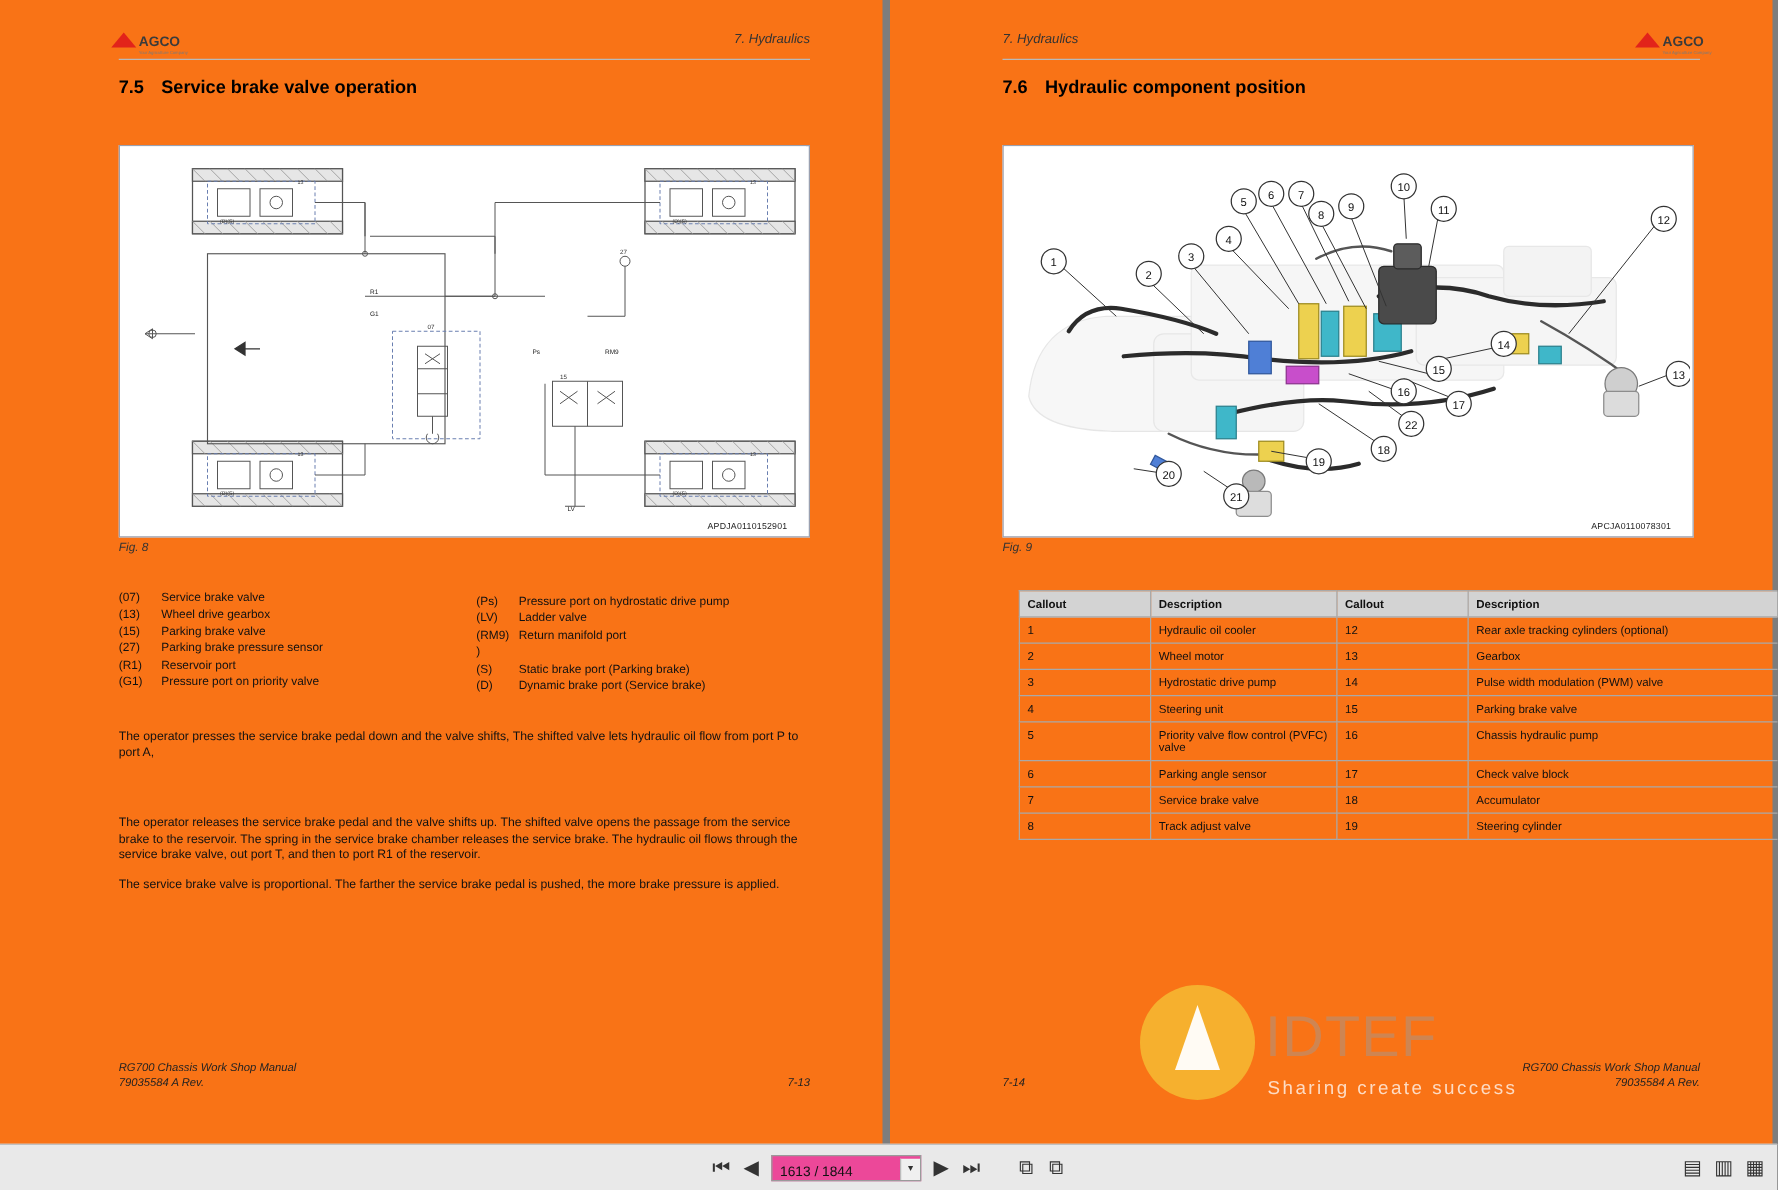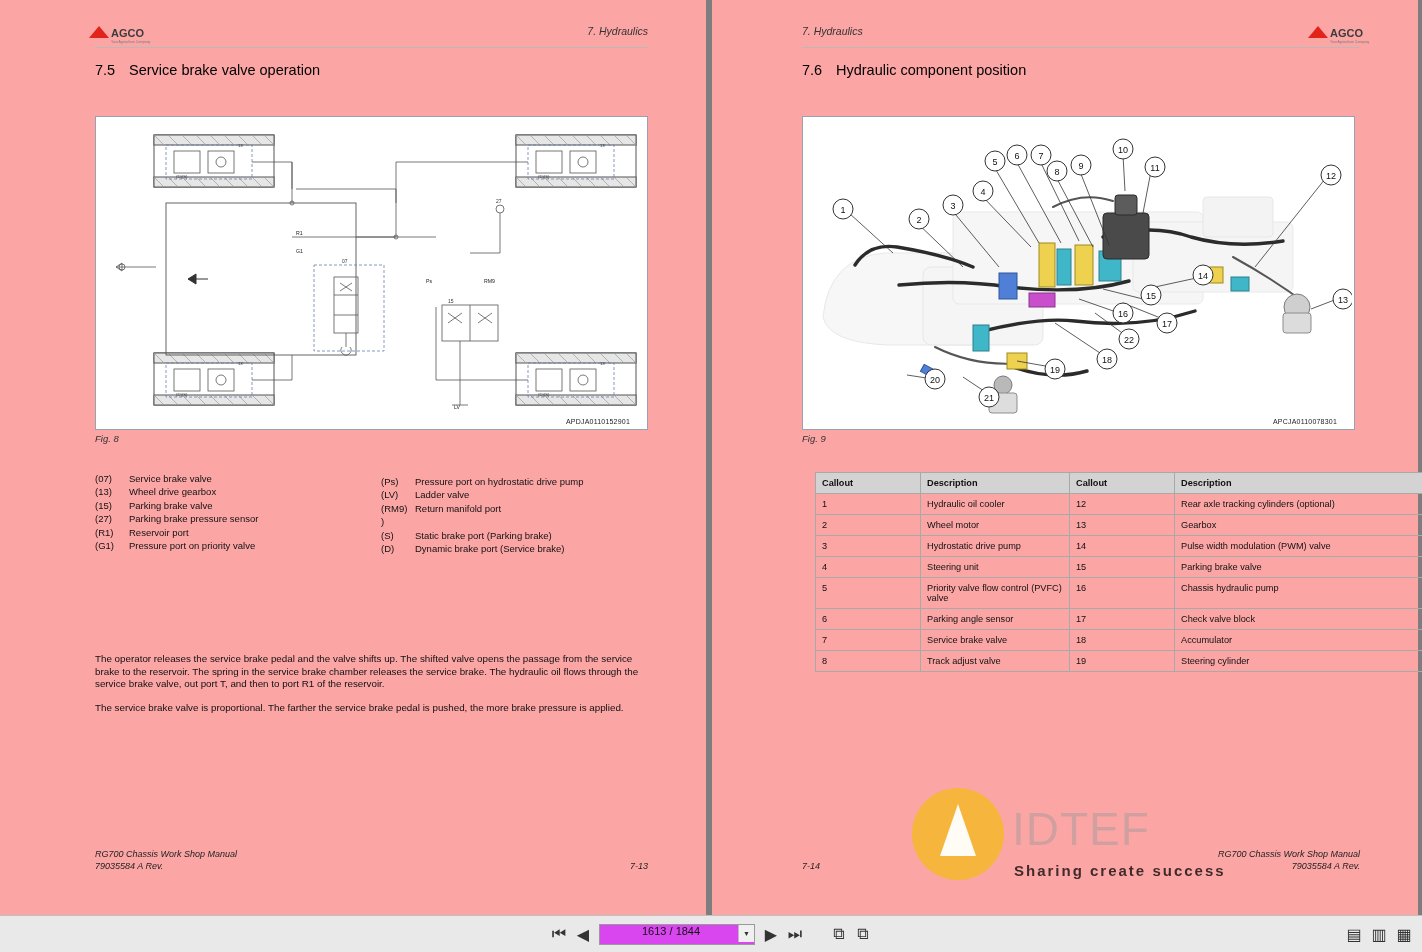--- a/index.html
+++ b/index.html
@@ -1,31 +1,31 @@
 <!DOCTYPE html>
 <html><head>
 <meta charset="utf-8">
 <style>
   html,body{margin:0;padding:0;background:#7d7d7d;}
   body{width:1422px;height:952px;overflow:hidden;font-family:"Liberation Sans",sans-serif;}
   .viewer{position:relative;width:1422px;height:952px;background:#7d7d7d;}
   .pages{position:absolute;left:0;top:0;width:1422px;height:916px;display:flex;gap:6px;padding:0;}
-  .page{background:#fca5a5;position:relative;}
+  .page{background:#f97316;position:relative;}
   .page-left{width:706px;height:916px;}
   .page-right{width:706px;height:916px;}
   .inner{position:absolute;left:0;top:0;right:0;bottom:0;}
 
   
   .pg-header{position:absolute;top:22px;left:95px;right:58px;height:26px;}
   .pg-header .hdr-line{position:absolute;left:0;right:0;bottom:0;border-bottom:1px solid #b9b9b9;}
   .hdr-txt{position:absolute;font-style:italic;font-size:10.5px;color:#333;}
   .logo{position:absolute;width:62px;height:20px;}
   .logo svg{display:block;}
 
-  .sec-title{position:absolute;font-weight:normal;font-size:14.5px;color:#000;}
+  .sec-title{position:absolute;font-weight:bold;font-size:14.5px;color:#000;}
   .sec-num{display:inline-block;min-width:34px;}
 
   .figbox{position:absolute;border:1px solid #9aa0b0;background:#fff;}
   .figlabel{position:absolute;font-style:italic;font-size:9.5px;color:#333;}
   .figcode{position:absolute;font-size:7px;color:#222;letter-spacing:.2px;}
 
   .legend{position:absolute;font-size:9.5px;color:#111;line-height:13.4px;}
   .legend .row{display:flex;}
   .legend .k{width:34px;flex:none;}
   .legend .v{flex:1;}
@@ -36,32 +36,32 @@
 
   
   table.callouts{position:absolute;border-collapse:collapse;font-size:9.2px;color:#111;}
   table.callouts th{background:#d3d3d3;border:1px solid #a9a9a9;text-align:left;padding:5px 6px;font-weight:bold;}
   table.callouts td{border:1px solid #a9a9a9;padding:5px 6px;vertical-align:top;}
 
   
   .toolbar{position:absolute;left:0;bottom:0;width:1422px;height:36px;background:#e9e9e9;border-top:1px solid #c0c0c0;display:flex;align-items:center;justify-content:center;}
   .tb-group{display:flex;align-items:center;gap:8px;}
   .tb-btn{width:16px;height:16px;display:flex;align-items:center;justify-content:center;color:#333;cursor:pointer;}
-  .pagebox{display:flex;align-items:flex-start;border:1px solid #9a9a9a;background:#d946ef;height:19px;width:118px;font-size:11px;padding-left:36px;}
+  .pagebox{display:flex;align-items:flex-end;border:1px solid #9a9a9a;background:#ec4899;height:19px;width:118px;font-size:11px;}
   .pagebox .val{flex:1;padding:0 6px;color:#111;}
   .pagebox .caret{width:15px;height:17px;border-left:1px solid #bbb;background:#f0f0f0;display:flex;align-items:center;justify-content:center;font-size:7px;color:#333;}
   .tb-sep{width:12px;}
   .tb-right{position:absolute;right:10px;display:flex;align-items:center;gap:9px;}
 
   
   .wm{position:absolute;right:0px;bottom:40px;width:520px;height:130px;pointer-events:none;}
   .wm .circ{position:absolute;left:10px;top:6px;width:92px;height:92px;border-radius:50%;background:#f5b731;opacity:.9;}
   .wm .arrow{position:absolute;left:38px;top:22px;width:0;height:0;border-left:18px solid transparent;border-right:18px solid transparent;border-bottom:52px solid #ffffff;opacity:.95;}
   .wm .brand{position:absolute;left:110px;top:20px;font-size:46px;font-weight:normal;color:#9c9c9c;opacity:.45;letter-spacing:1px;}
-  .wm .tag{position:absolute;left:112px;top:80px;font-size:15px;color:#000000;opacity:.75;letter-spacing:2px;font-weight:bold;}
+  .wm .tag{position:absolute;left:112px;top:80px;font-size:15px;color:#ffffff;opacity:.75;letter-spacing:2px;}
 </style>
 </head>
 <body>
 
 <div class="viewer">
   <div class="pages">
 
     <div class="page page-left">
       <div class="inner">
 
@@ -251,20 +251,21 @@
           <div class="row">
               <span class="k">(S)</span>
               <span class="v">Static brake port (Parking brake)</span>
             </div>
           <div class="row">
               <span class="k">(D)</span>
               <span class="v">Dynamic brake port (Service brake)</span>
             </div>
         </div>
 
+        <div class="para" style="left:95px;top:584px;width:551px;">The operator presses the service brake pedal down and the valve shifts, The shifted valve lets hydraulic oil flow from port P to port A,</div>
         <div class="para" style="left:95px;top:653px;width:551px;">The operator releases the service brake pedal and the valve shifts up. The shifted valve opens the passage from the service brake to the reservoir. The spring in the service brake chamber releases the service brake. The hydraulic oil flows through the service brake valve, out port T, and then to port R1 of the reservoir.</div>
         <div class="para" style="left:95px;top:702px;width:540px;">The service brake valve is proportional. The farther the service brake pedal is pushed, the more brake pressure is applied.</div>
 
         <div class="footer" style="left:95px;">
           <div>RG700 Chassis Work Shop Manual</div>
           <div>79035584 A Rev.</div>
         </div>
         <div class="footer" style="right:58px;text-align:right;">7-13</div>
       </div>
     </div>

